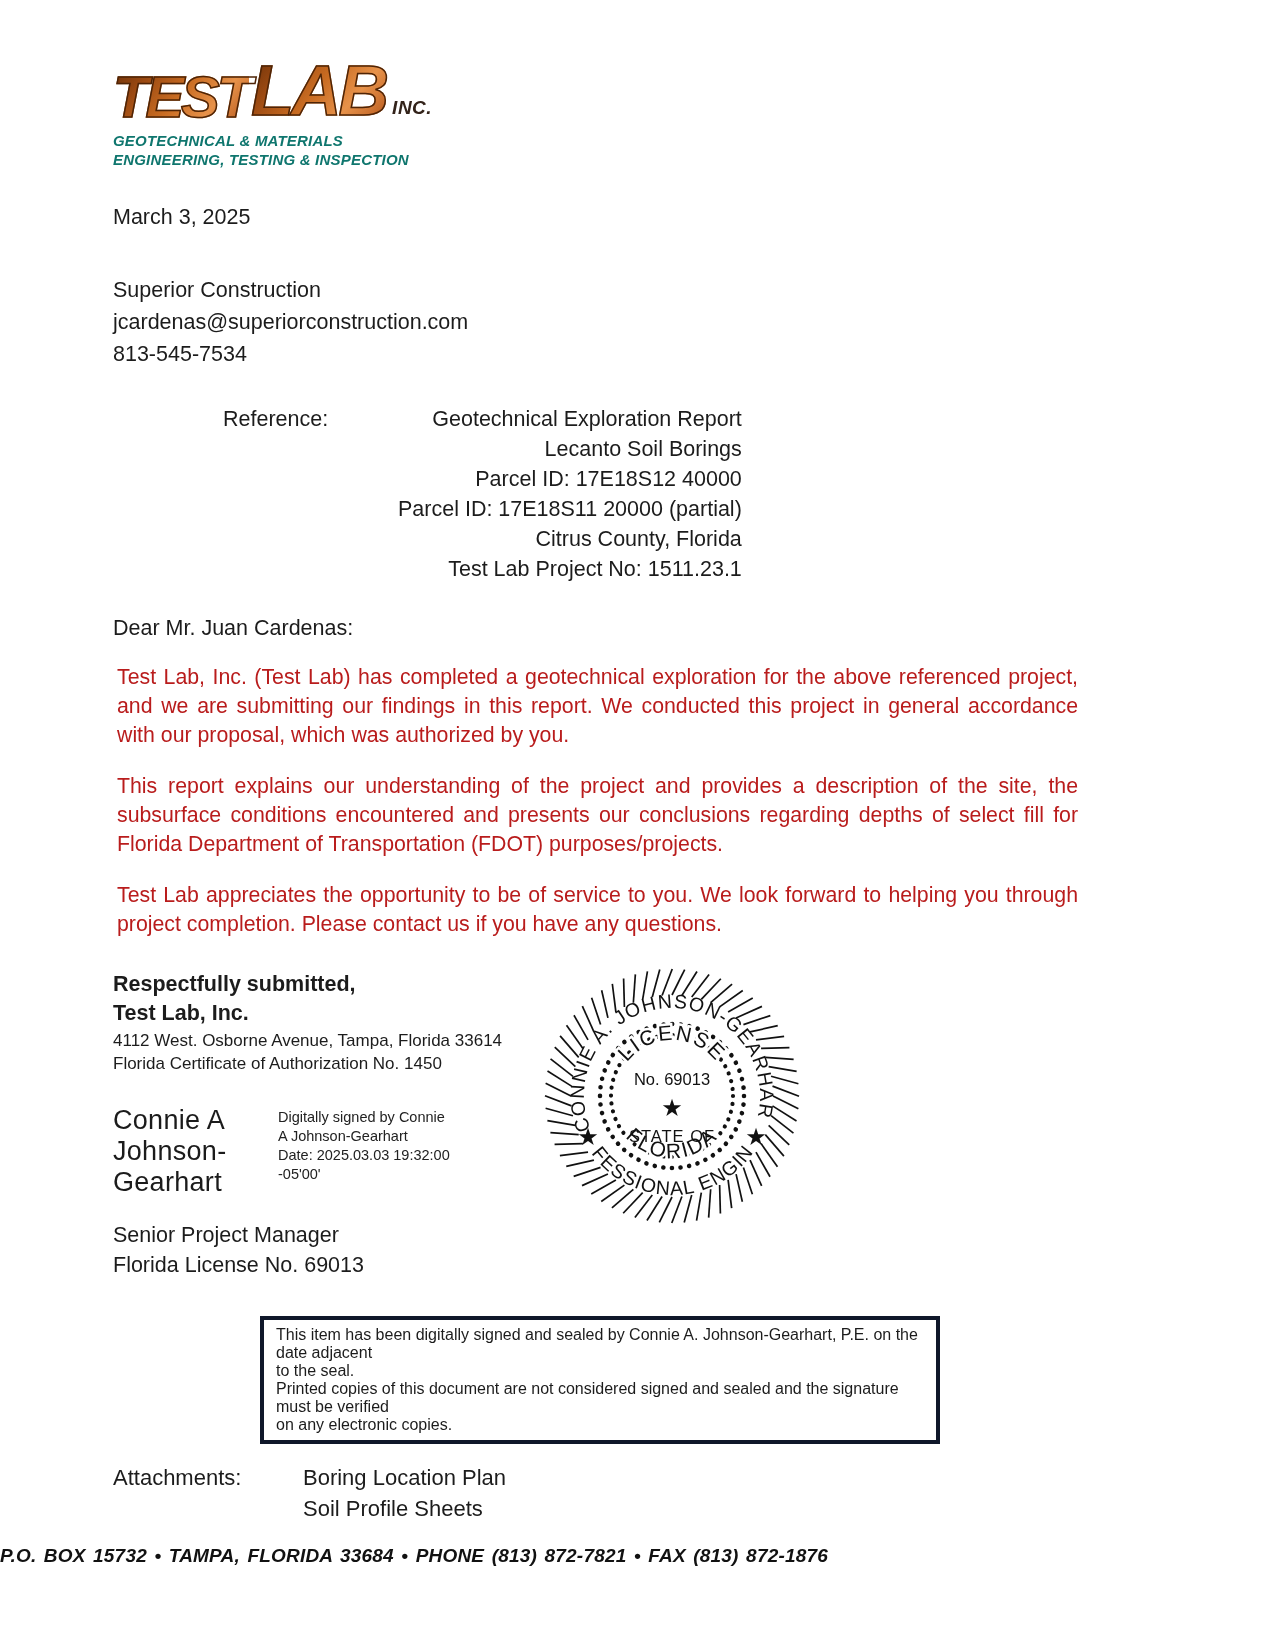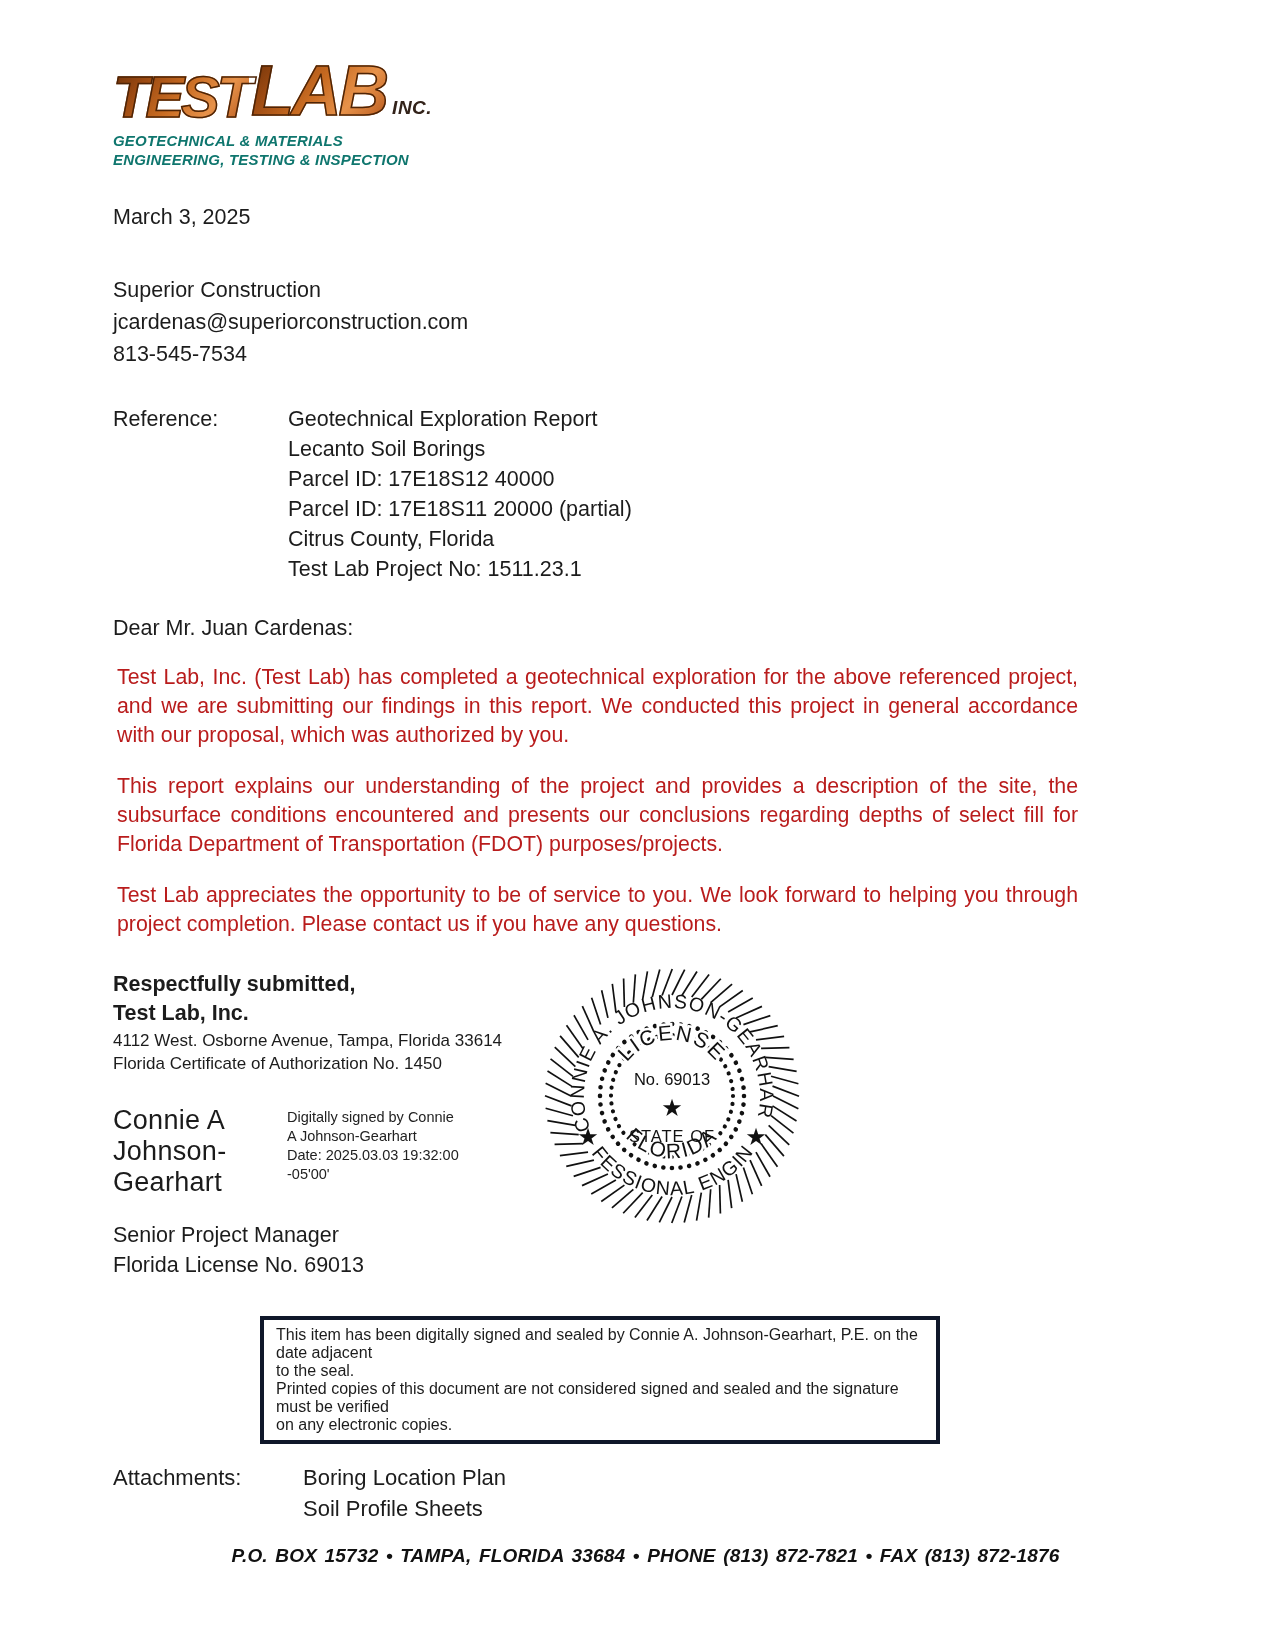--- a/index.html
+++ b/index.html
@@ -33,34 +33,34 @@
   .logo-inc{
     font-size:19px;font-weight:700;font-style:italic;color:#33231a;
     margin-left:6px;margin-bottom:4px;letter-spacing:0.5px;
   }
   .tagline{margin-top:8px;font-size:15px;font-weight:700;font-style:italic;color:#0f766e;line-height:19px;letter-spacing:0.2px;}
 
   
   .date{margin-top:36px;font-size:21.5px;}
   .recipient{margin-top:44px;font-size:21.5px;line-height:32px;}
   .reference{margin-top:34px;display:flex;font-size:21.5px;line-height:30px;}
-  .ref-label{width:175px;flex:0 0 auto;}
-  .ref-lines div{white-space:nowrap;}
+  .ref-label{margin-left:110px;width:175px;flex:0 0 auto;}
+  .ref-lines div{white-space:nowrap;text-align:right;}
   .salutation{margin-top:32px;font-size:21.5px;}
   p.body-p{
     margin:22px 0 0 4px;font-size:21.3px;line-height:29px;
     text-align:justify;color:#b91c1c;
   }
   .closing{margin-top:32px;}
   .valediction{font-size:21.5px;line-height:27px;font-weight:bold;}
   .company{font-size:21.5px;font-weight:700;line-height:31px;}
   .addr{font-size:17px;line-height:23px;}
 
   
-  .sig-row{margin-top:30px;display:flex;align-items:flex-start;gap:9px;}
+  .sig-row{margin-top:30px;display:flex;align-items:flex-start;}
   .sig-name{
     font-size:27px;line-height:31px;color:#1b1b1b;
     letter-spacing:0.3px;width:165px;flex:0 0 auto;
   }
   .sig-details{
     margin-left:0;font-size:14.5px;line-height:19px;color:#222;
     padding-top:3px;width:190px;
   }
   .signer{margin-top:22px;font-size:21.5px;line-height:30px;}
 
@@ -74,22 +74,22 @@
     margin-top:36px;margin-left:147px;width:648px;
     border:4px solid #0f172a;padding:6px 12px 6px 12px;
   }
 
   
   .attachments{margin-top:18px;display:flex;font-size:22px;line-height:31px;}
   .att-label{width:190px;flex:0 0 auto;}
 
   
   .footer{
-    position:absolute;left:16px;right:0;top:1545px;
-    text-align:center;font-size:19px;font-style:italic;font-weight:700;
+    position:absolute;left:0;right:0;top:1545px;
+    text-align:left;font-size:19px;font-style:italic;font-weight:700;
     color:#111;letter-spacing:0.2px;word-spacing:2px;
   }
 </style>
 </head>
 <body>
 
 <div class="page">
   <div class="content">
 
     <div class="logo-block">

